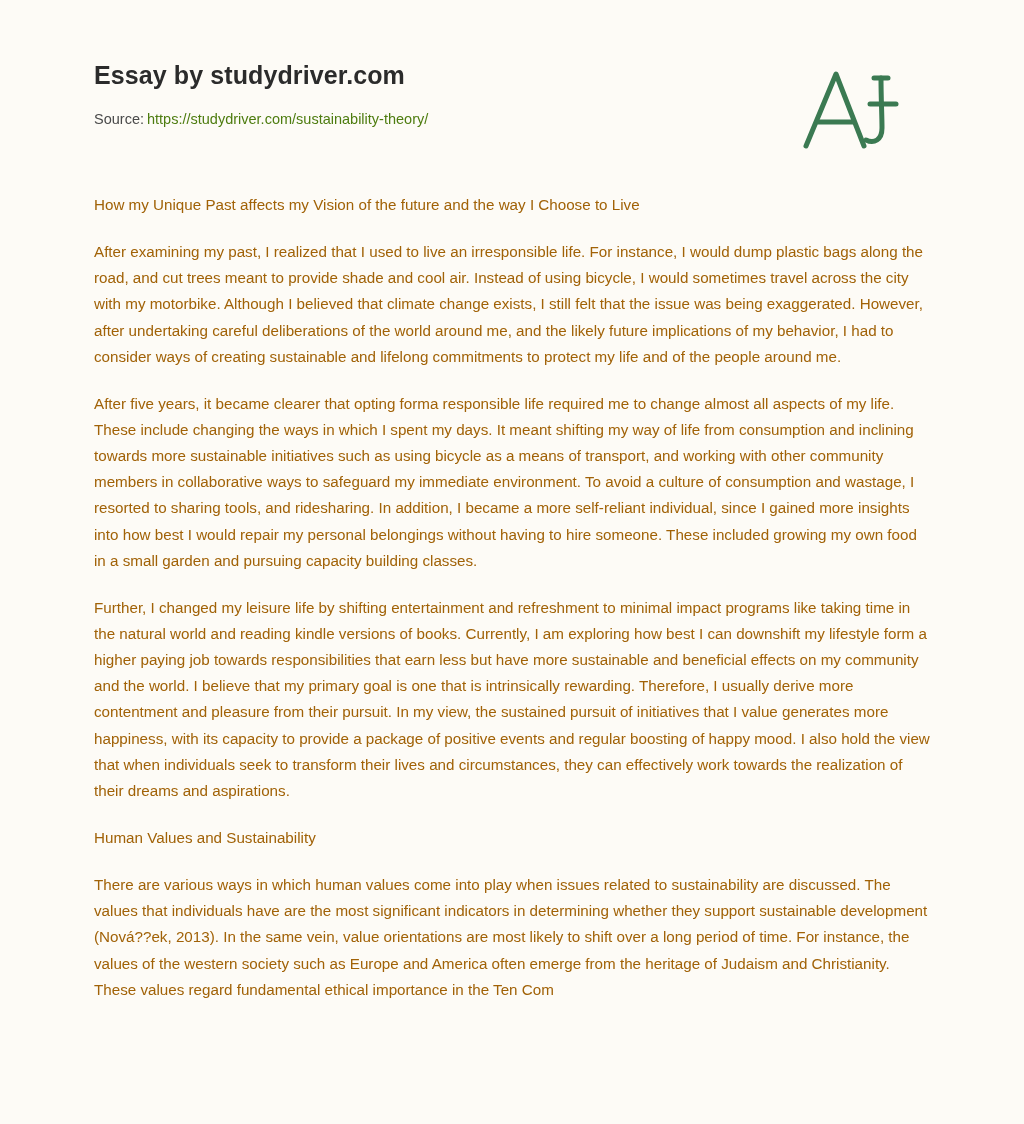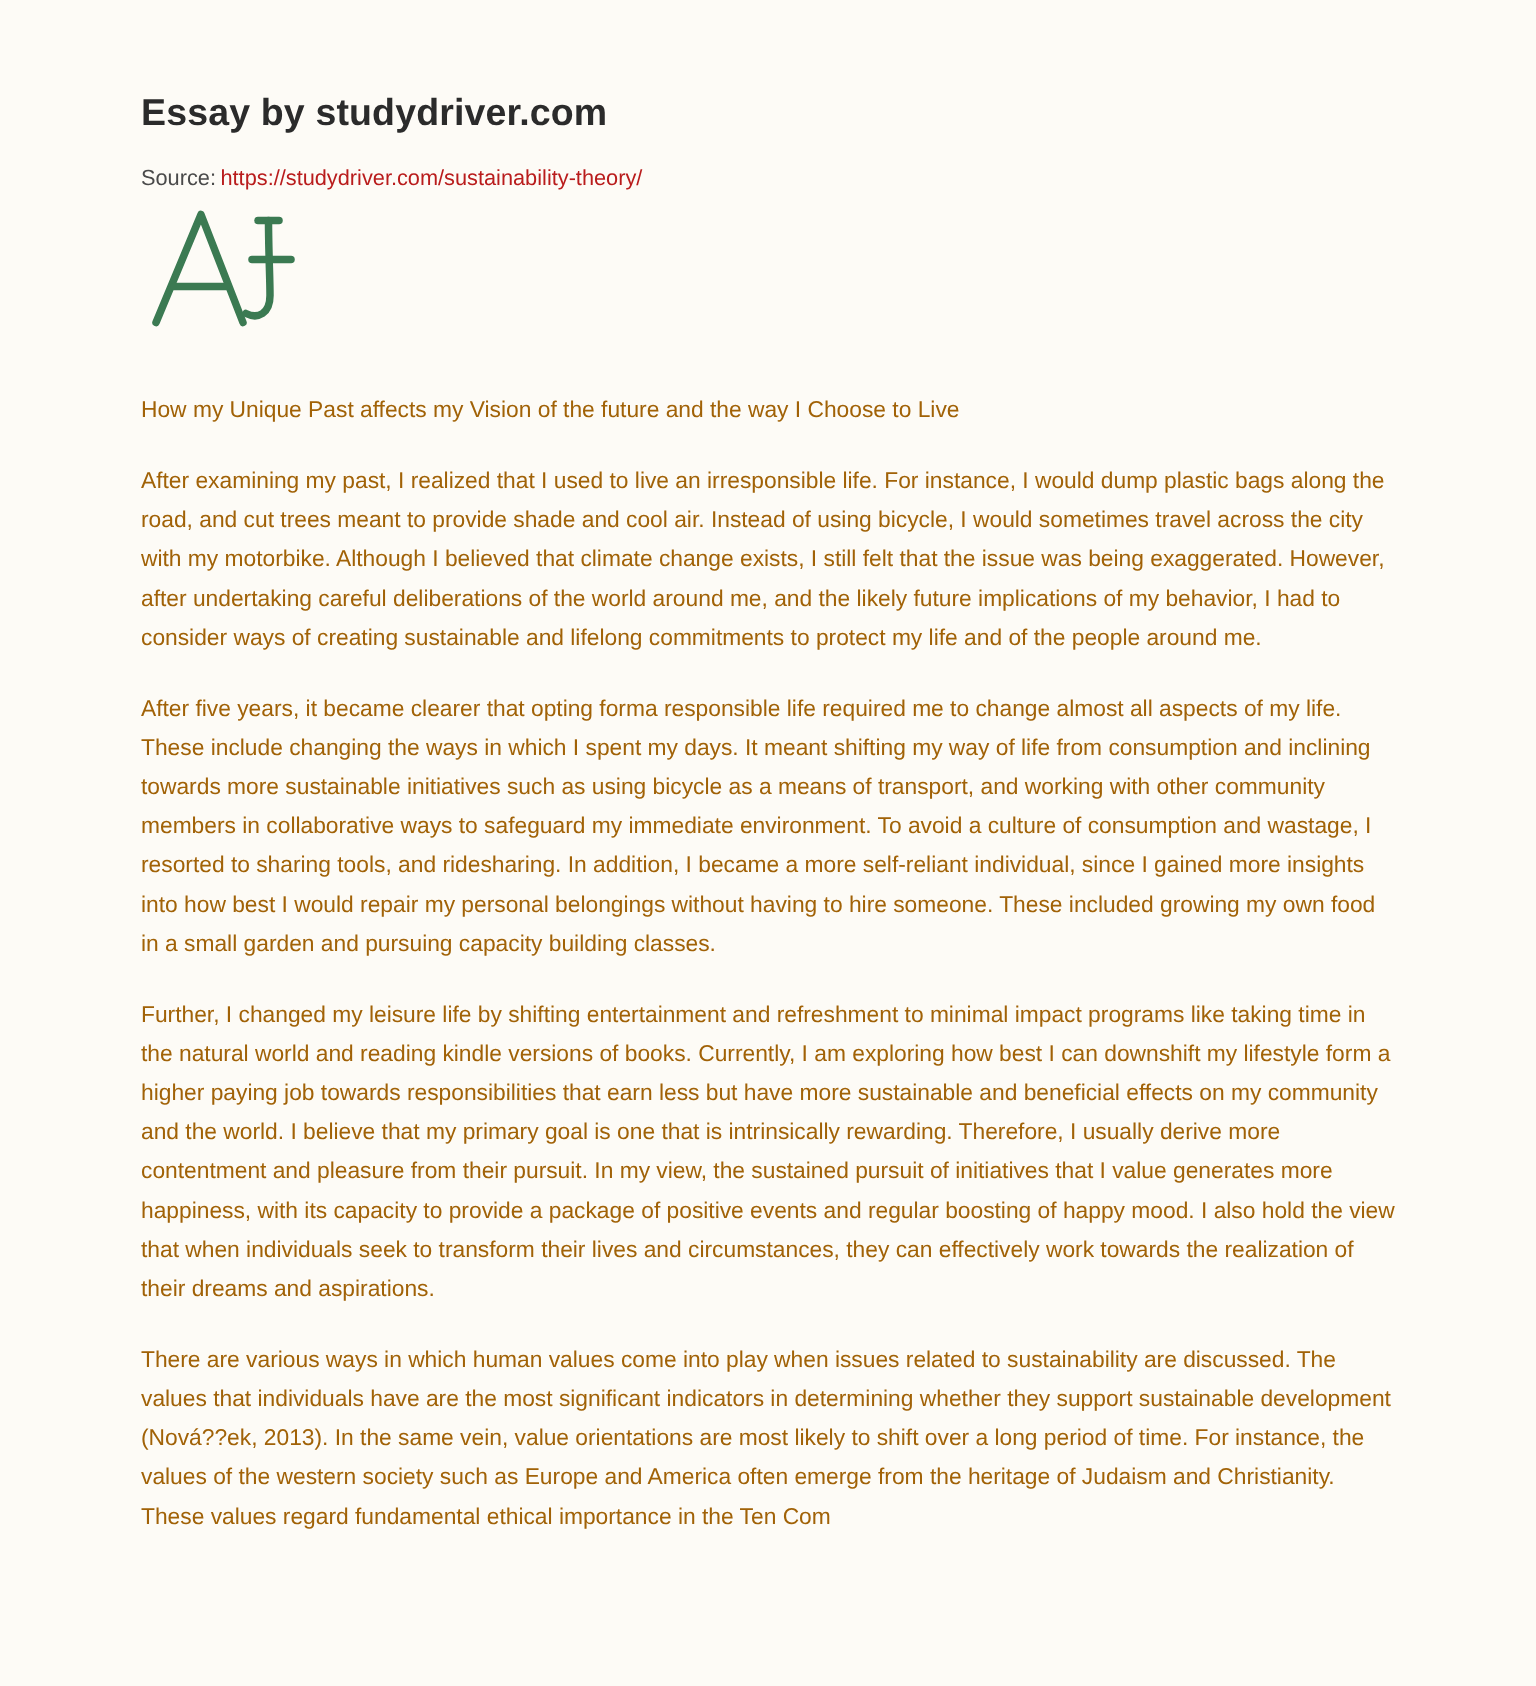--- a/index.html
+++ b/index.html
@@ -19,42 +19,41 @@
     min-height: 1124px;
     box-sizing: border-box;
     padding: 58px 94px 0 94px;
     position: relative;
     background: #fdfbf6;
   }
   .header {
     display: flex;
     align-items: flex-start;
     justify-content: space-between;
-    flex-direction: column;
   }
   .header-left {
     padding-top: 2px;
   }
   .byline {
     font-size: 25px;
     font-weight: bold;
     color: #2b2b2b;
     letter-spacing: 0.1px;
     line-height: 1.2;
   }
   .source-line {
     margin-top: 21px;
     font-size: 14.5px;
     color: #4a4a4a;
   }
   .source-label {
     color: #4a4a4a;
   }
   .source-url {
-    color: #b91c1c;
+    color: #4d7c0f;
     text-decoration: none;
     margin-left: 3px;
   }
   .logo {
     width: 120px;
     height: 92px;
     position: relative;
     margin-right: 14px;
     margin-top: 6px;
   }
@@ -110,16 +109,17 @@
       </svg>
     </div>
   </div>
 
 
   <div class="content">
     <p class="subhead">How my Unique Past affects my Vision of the future and the way I Choose to Live</p>
     <p>After examining my past, I realized that I used to live an irresponsible life. For instance, I would dump plastic bags along the road, and cut trees meant to provide shade and cool air. Instead of using bicycle, I would sometimes travel across the city with my motorbike. Although I believed that climate change exists, I still felt that the issue was being exaggerated. However, after undertaking careful deliberations of the world around me, and the likely future implications of my behavior, I had to consider ways of creating sustainable and lifelong commitments to protect my life and of the people around me.</p>
     <p>After five years, it became clearer that opting forma responsible life required me to change almost all aspects of my life. These include changing the ways in which I spent my days. It meant shifting my way of life from consumption and inclining towards more sustainable initiatives such as using bicycle as a means of transport, and working with other community members in collaborative ways to safeguard my immediate environment. To avoid a culture of consumption and wastage, I resorted to sharing tools, and ridesharing. In addition, I became a more self-reliant individual, since I gained more insights into how best I would repair my personal belongings without having to hire someone. These included growing my own food in a small garden and pursuing capacity building classes.</p>
     <p>Further, I changed my leisure life by shifting entertainment and refreshment to minimal impact programs like taking time in the natural world and reading kindle versions of books. Currently, I am exploring how best I can downshift my lifestyle form a higher paying job towards responsibilities that earn less but have more sustainable and beneficial effects on my community and the world. I believe that my primary goal is one that is intrinsically rewarding. Therefore, I usually derive more contentment and pleasure from their pursuit. In my view, the sustained pursuit of initiatives that I value generates more happiness, with its capacity to provide a package of positive events and regular boosting of happy mood. I also hold the view that when individuals seek to transform their lives and circumstances, they can effectively work towards the realization of their dreams and aspirations.</p>
+    <p class="subhead">Human Values and Sustainability</p>
     <p>There are various ways in which human values come into play when issues related to sustainability are discussed. The values that individuals have are the most significant indicators in determining whether they support sustainable development (Nová??ek, 2013). In the same vein, value orientations are most likely to shift over a long period of time. For instance, the values of the western society such as Europe and America often emerge from the heritage of Judaism and Christianity. These values regard fundamental ethical importance in the Ten Com</p>
   </div>
 
 </div>
 
 </body></html>

